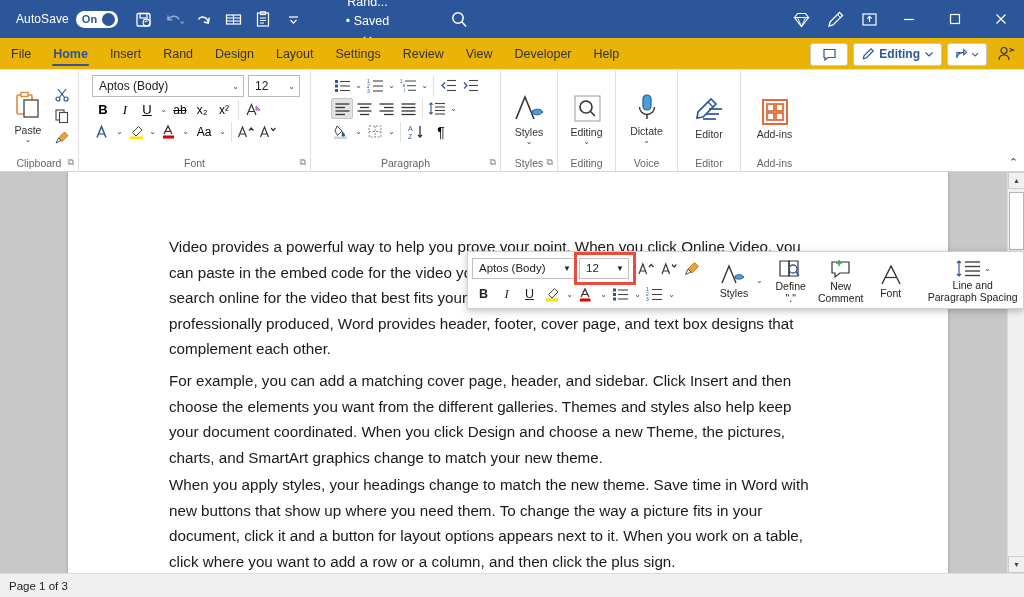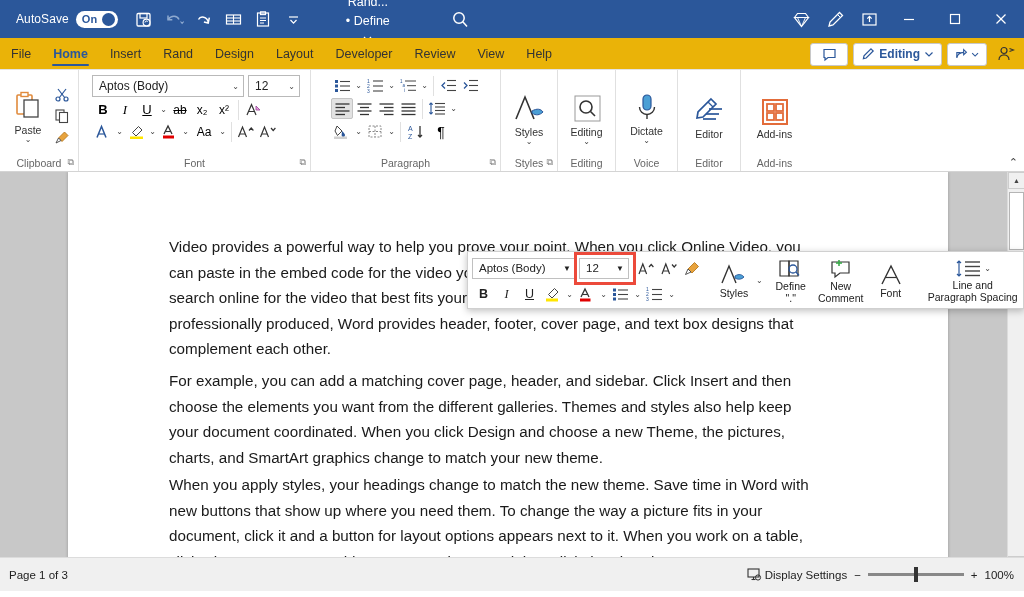--- a/index.html
+++ b/index.html
@@ -150,21 +150,21 @@
     font-size: 7px; color: #444;
   }
   .vs-arrow.bottom { position: absolute; bottom: 0; }
   .vs-thumb {
     position: absolute; top: 20px; left: 1px; width: 15px; height: 58px;
     background: #fff; border: 1px solid #b5b5b5;
   }
 
   
   .statusbar {
-    position: absolute; bottom: 6px; left: 0; right: 0; height: 34px;
+    position: absolute; bottom: 0; left: 0; right: 0; height: 24px;
     background: #f0f0f0; border-top: 1px solid #dcdcdc;
     display: flex; align-items: center; font-size: 11.5px; color: #222;
   }
   .sb-left { margin-left: 9px; }
   .sb-right {
     margin-left: auto; display: flex; align-items: center; gap: 7px;
     margin-right: 10px;
   }
   .zoom-track {
     width: 96px; height: 3px; background: #888; position: relative;
@@ -265,21 +265,21 @@
       <div class="qat-btn">
         <svg width="17" height="17" viewBox="0 0 17 17">
             <line x1="4" y1="6" x2="13" y2="6" stroke="#fff" stroke-width="1.2"></line>
             <path d="M5.5 9l3 3.2 3-3.2" fill="none" stroke="#fff" stroke-width="1.2"></path>
           </svg>
       </div>
     </div>
 
     <div class="doc-title">
       <span>Rand...</span>
-      <span>• Define</span>
+      <span>• Saved</span>
       <svg width="11" height="11" viewBox="0 0 11 11">
           <path d="M2 4l3.5 3.6L9 4" fill="none" stroke="#fff" stroke-width="1.2"></path>
         </svg>
     </div>
 
     <div class="search-zone">
       <svg width="21" height="21" viewBox="0 0 21 21">
           <circle cx="9" cy="9" r="5.2" fill="none" stroke="#fff" stroke-width="1.5"></circle>
           <line x1="12.8" y1="12.8" x2="17" y2="17.5" stroke="#fff" stroke-width="1.5"></line>
         </svg>
@@ -325,23 +325,24 @@
     </div>
   </div>
 
   <div class="menubar">
     <div class="menu-item">File</div>
     <div class="menu-item active">Home</div>
     <div class="menu-item">Insert</div>
     <div class="menu-item">Rand</div>
     <div class="menu-item">Design</div>
     <div class="menu-item">Layout</div>
-    <div class="menu-item">Developer</div>
+    <div class="menu-item">Settings</div>
     <div class="menu-item">Review</div>
     <div class="menu-item">View</div>
+    <div class="menu-item">Developer</div>
     <div class="menu-item">Help</div>
 
     <div class="menu-right">
       <div class="mr-box" style="width:38px;justify-content:center">
         <svg width="15" height="15" viewBox="0 0 15 15">
             <path d="M2 2.5h11v8H6l-3 2.5v-2.5H2z" fill="none" stroke="#2b579a" stroke-width="1.2"></path>
           </svg>
       </div>
       <div class="mr-box editing">
         <svg width="14" height="14" viewBox="0 0 14 14">
@@ -869,32 +870,15 @@
       <span class="lbl">Line and</span>
       <span class="lbl">Paragraph Spacing</span>
     </div>
 
     <div class="mb-sep"></div>
 
   </div>
 
   <div class="statusbar">
     <span class="sb-left">Page 1 of 3</span>
-    <div class="sb-right">
-      <span style="display:flex;align-items:center;gap:3px">
-        <svg width="15" height="15" viewBox="0 0 15 15">
-            <rect x="1" y="2" width="11" height="8" fill="none" stroke="#333" stroke-width="1.1"></rect>
-            <line x1="4.5" y1="12.5" x2="8.5" y2="12.5" stroke="#333" stroke-width="1.1"></line>
-            <line x1="6.5" y1="10" x2="6.5" y2="12.5" stroke="#333" stroke-width="1.1"></line>
-            <circle cx="11" cy="10.5" r="2.6" fill="none" stroke="#333" stroke-width="1"></circle>
-          </svg>
-        <span>Display Settings</span>
-      </span>
-      <span>−</span>
-      <span class="zoom-track">
-        <span class="zoom-thumb"></span>
-      </span>
-      <span>+</span>
-      <span>100%</span>
-    </div>
   </div>
 
 </div>
 
 </body></html>

